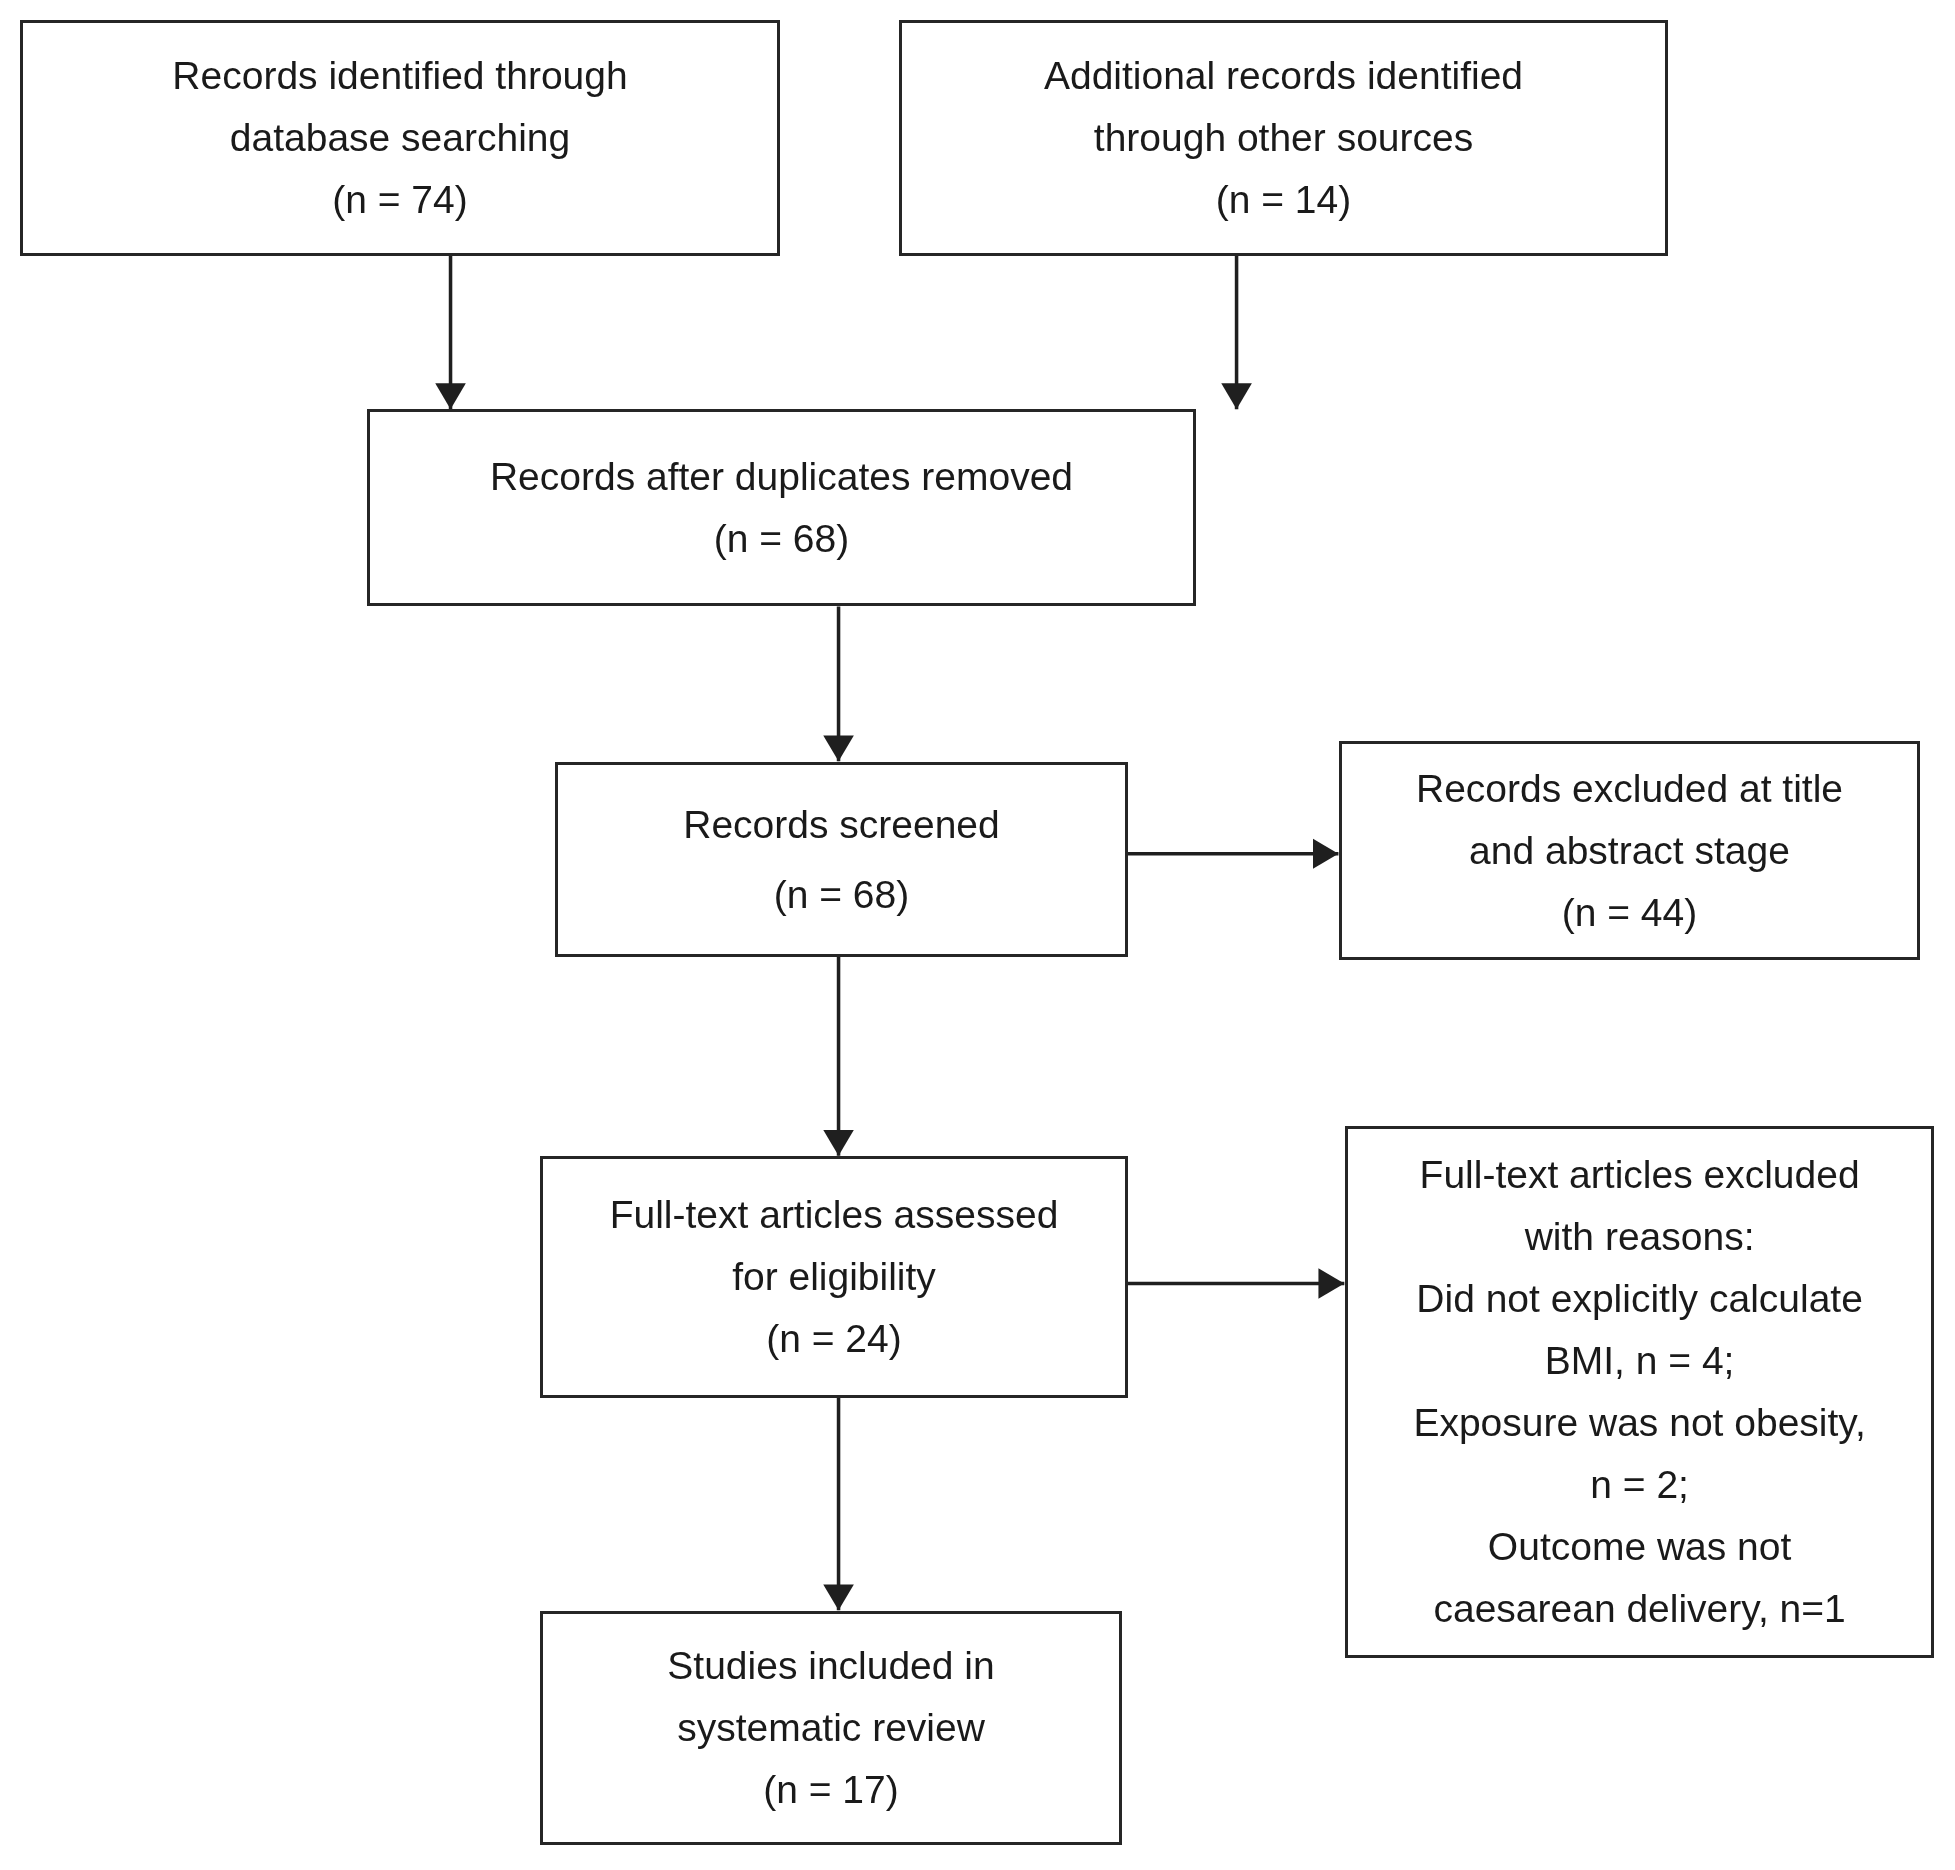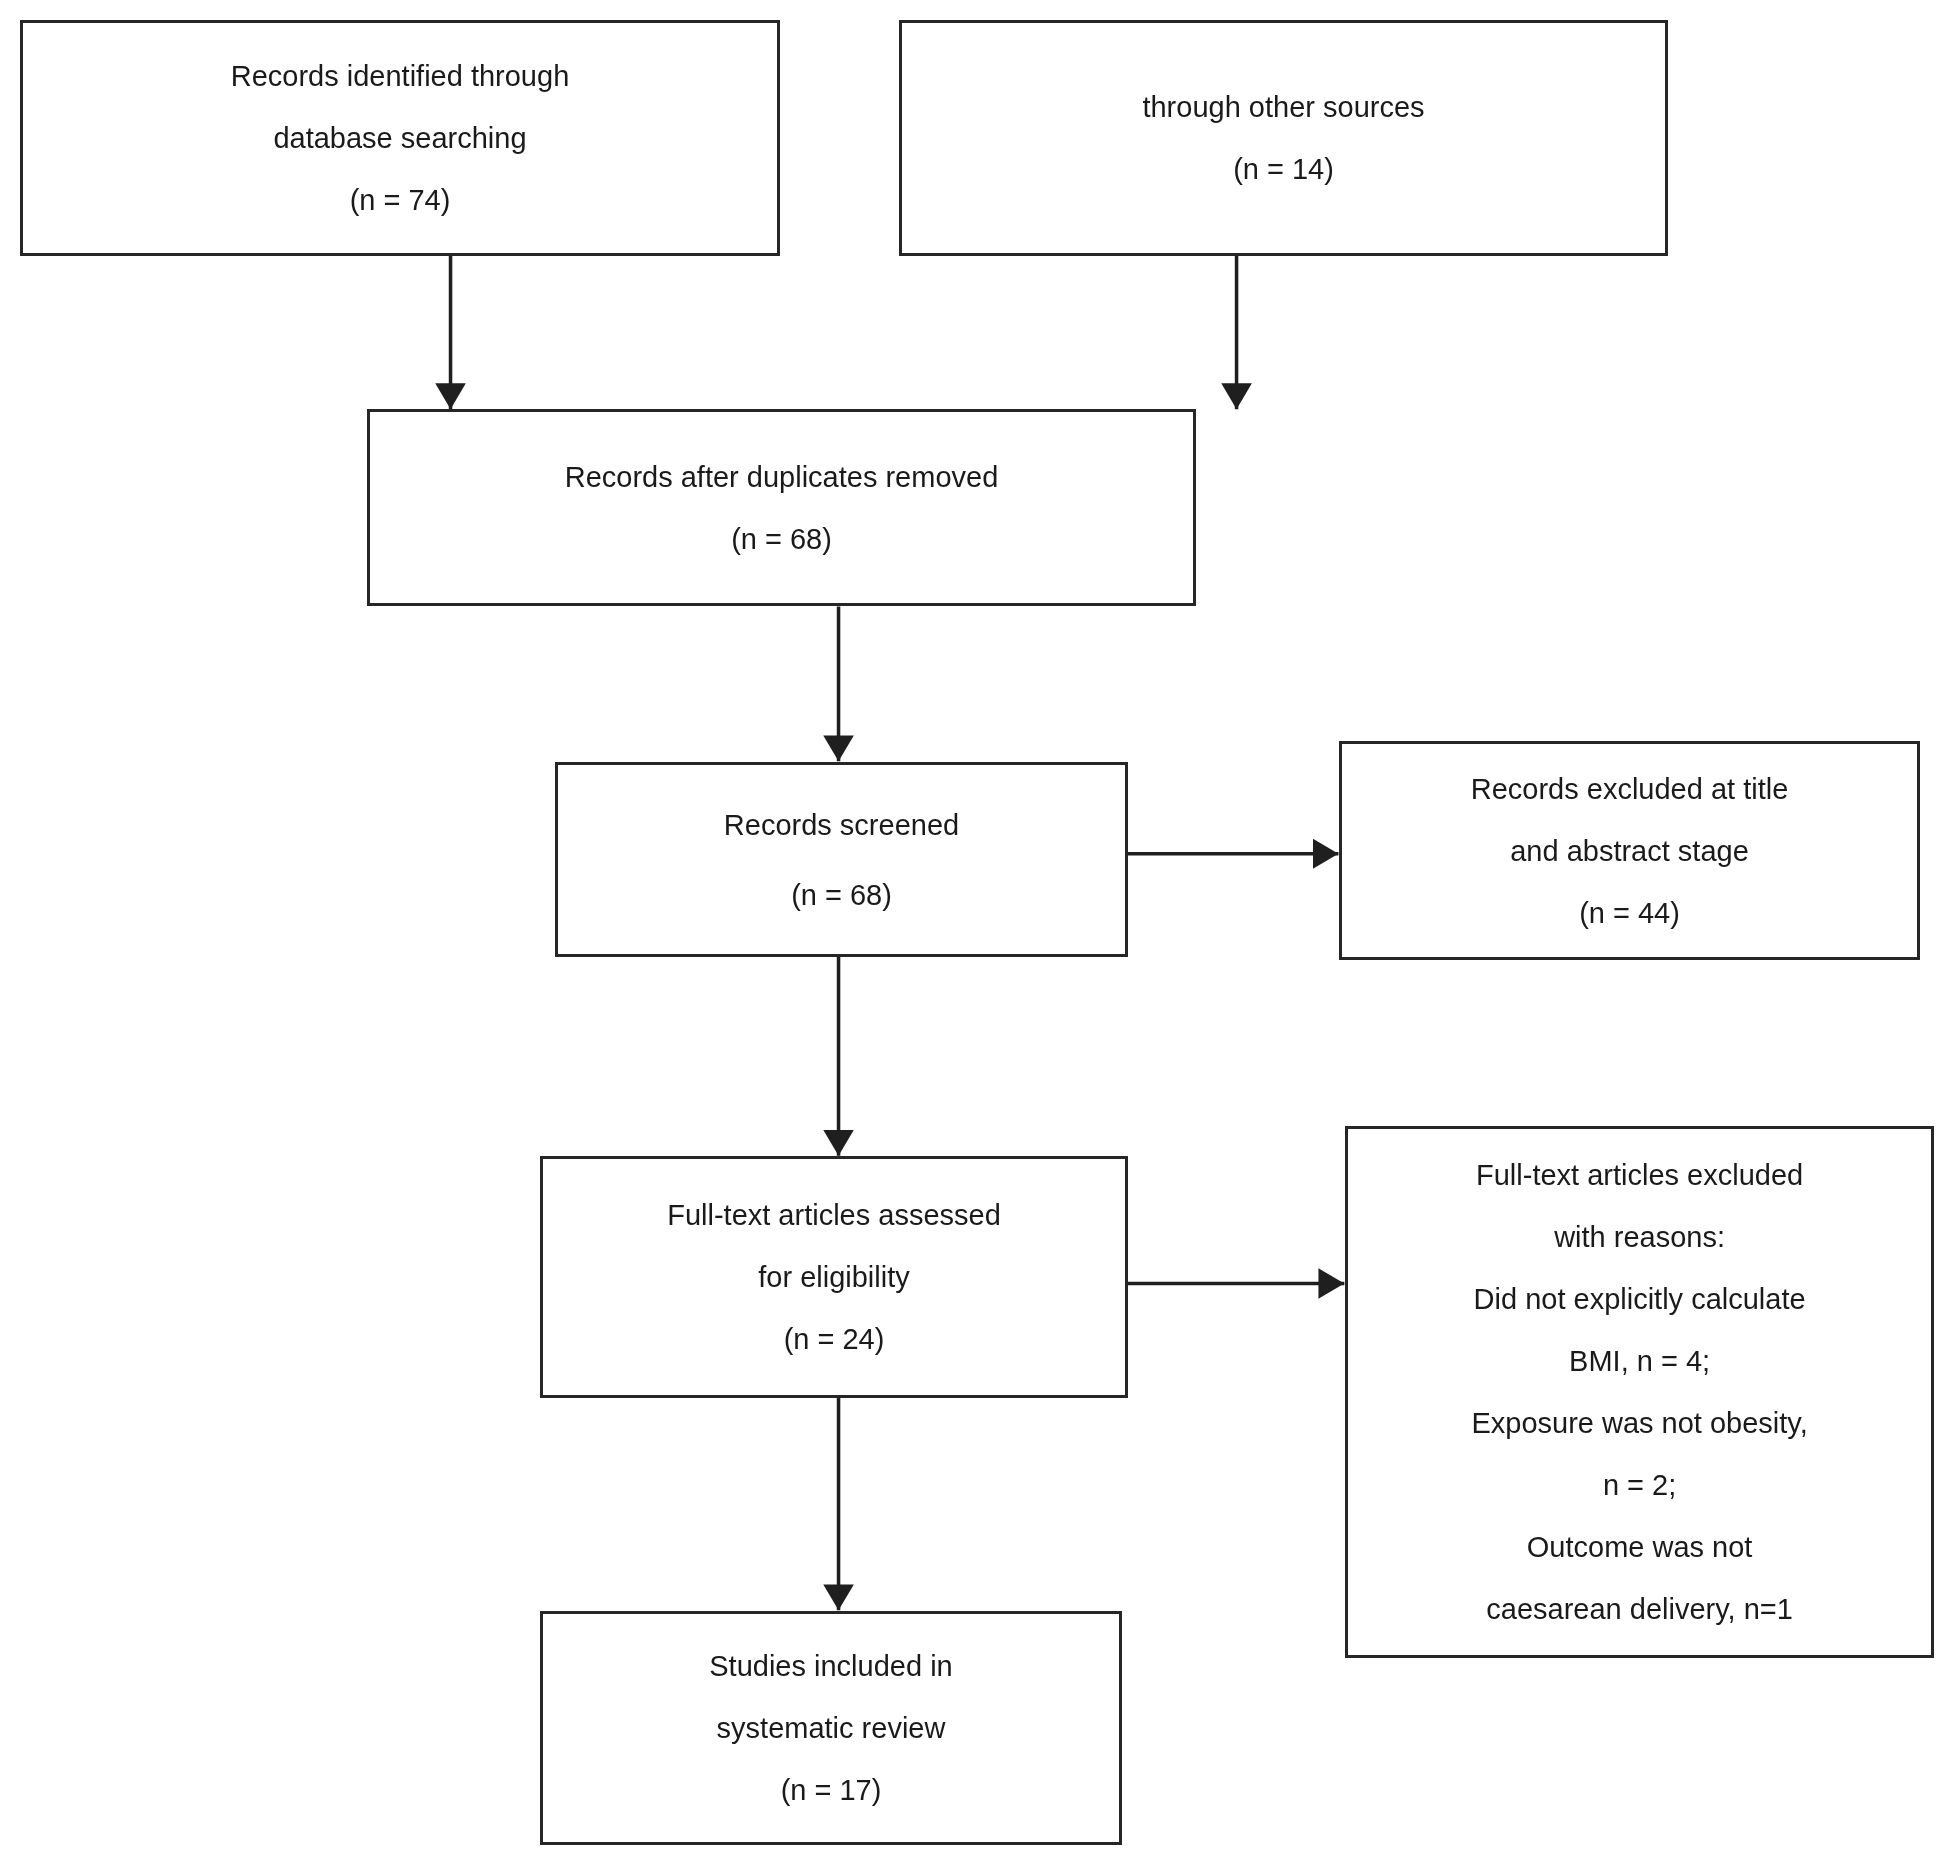--- a/index.html
+++ b/index.html
@@ -18,21 +18,21 @@
   .flow-box {
     position: absolute;
     box-sizing: border-box;
     border: 3.5px solid #262626;
     background: #ffffff;
     display: flex;
     flex-direction: column;
     justify-content: center;
     align-items: center;
     text-align: center;
-    font-size: 29px;
+    font-size: 39px;
     line-height: 62px;
     padding: 5.9px 11.8px;
   }
   .flow-box .line { white-space: nowrap; }
 
   
   #box-identified-database   { left: 20px;   top: 20px;   width: 760px; height: 236px; }
   #box-identified-other      { left: 899px; top: 20px;   width: 769px; height: 236px; }
   #box-after-duplicates      { left: 367px;  top: 409px;  width: 829px; height: 197px; }
   #box-screened              { left: 555px;  top: 762px; width: 573px;  height: 195px; gap: 8px; }
@@ -73,20 +73,21 @@
     <line x1="1424" y1="2374" x2="1424" y2="2735" marker-end="url(#ah)"></line>
   </svg>
 
   <div class="flow-box" id="box-identified-database">
     <div class="line">Records identified through</div>
     <div class="line">database searching</div>
     <div class="line">(n = 74)</div>
   </div>
 
   <div class="flow-box" id="box-identified-other">
+    <div class="line">Additional records identified</div>
     <div class="line">through other sources</div>
     <div class="line">(n = 14)</div>
   </div>
 
   <div class="flow-box" id="box-after-duplicates">
     <div class="line">Records after duplicates removed</div>
     <div class="line">(n = 68)</div>
   </div>
 
   <div class="flow-box" id="box-screened">

